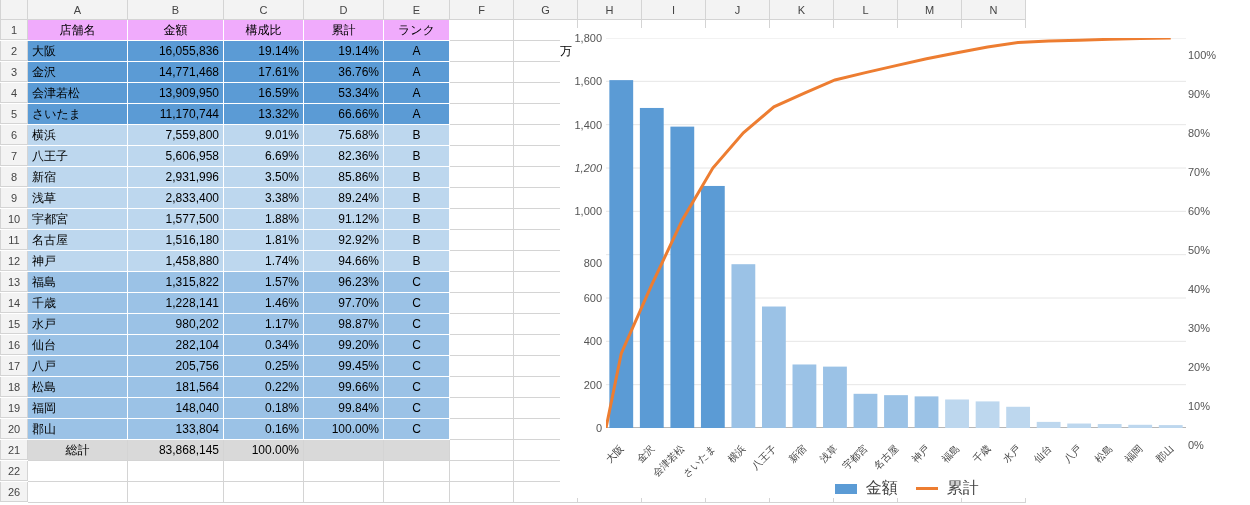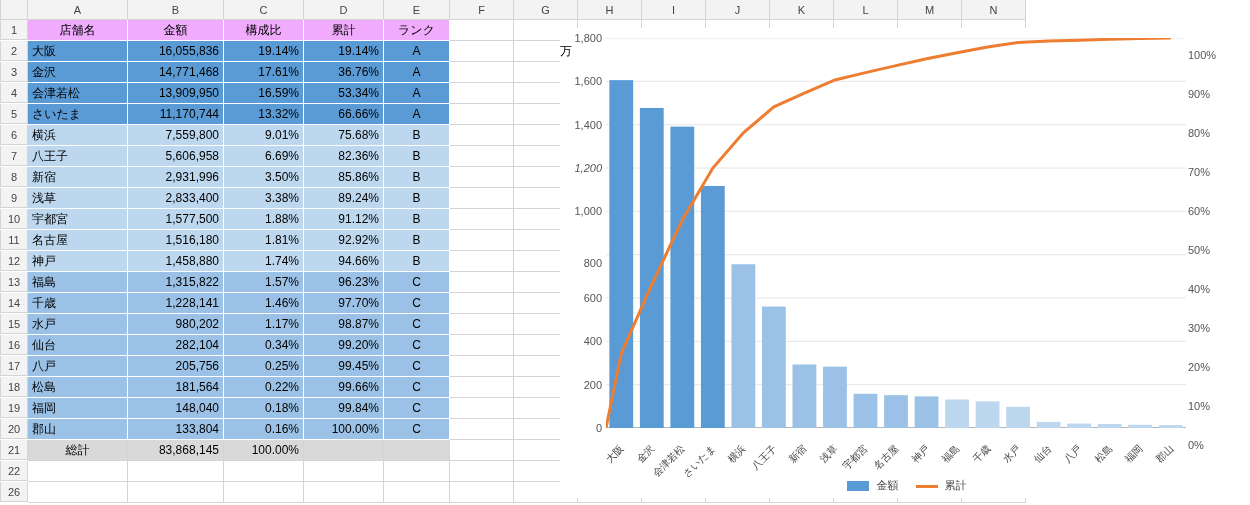--- a/index.html
+++ b/index.html
@@ -108,21 +108,21 @@
     font-size: 10px;
     white-space: nowrap;
     color: #444;
   }
   .legend {
     position: absolute;
     left: 0;
     top: 450px;
     width: 680px;
     text-align: center;
-    font-size: 11px;
+    font-size: 16px;
     color: #444;
   }
   .legend .sw { display: inline-block; width: 22px; height: 10px; vertical-align: middle; margin: 0 4px 0 14px; }
   .legend .sw1 { background: #5b9bd5; }
   .legend .sw2 { background: #ed7d31; height: 3px; }
 </style>
 </head>
 <body>
 
 <div class="sheet" id="sheet">

